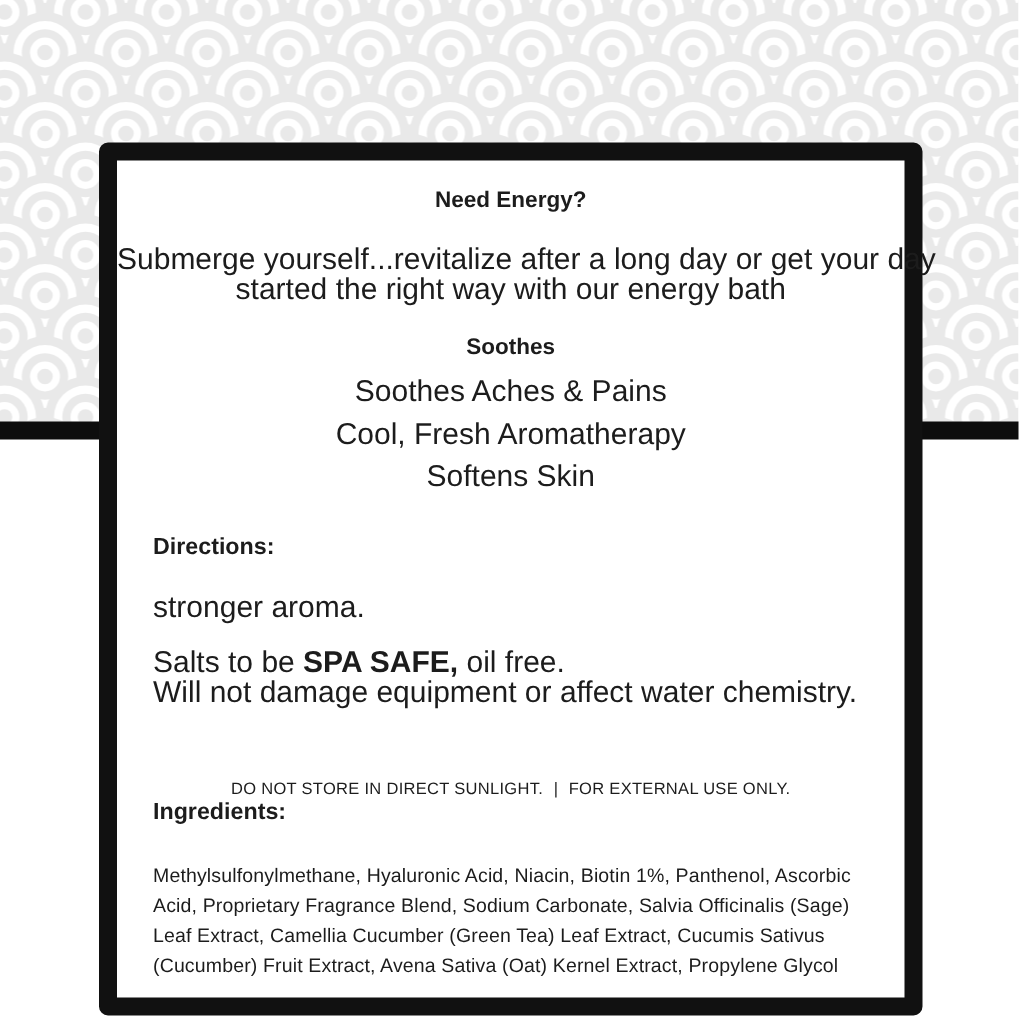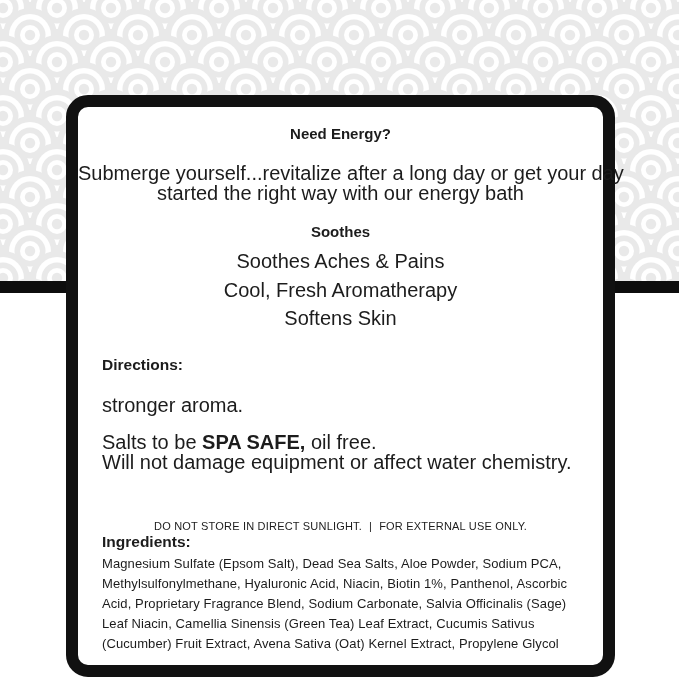--- a/index.html
+++ b/index.html
@@ -24,21 +24,21 @@
   .sg-g{fill:var(--pattern-color);}
   .sg-w{fill:#ffffff;}
   .stripe{
     position:absolute;top:281px;left:0;width:679px;height:12px;
     background:var(--stripe-color);
   }
   .card{
     position:absolute;left:66px;top:95px;width:549px;height:582px;
     background:#ffffff;
     border:12px solid var(--card-border);
-    border-radius:22px;
+    border-radius:6px;
   }
   .line{
     position:absolute;left:0;right:0;
     line-height:20px;font-size:20px;text-align:center;
     white-space:nowrap;
   }
   .left{left:24px;right:auto;text-align:left;}
   .bold{font-weight:bold;}
   .h15{font-size:15px;font-weight:bold;}
   .h155{font-size:15.5px;font-weight:bold;}
@@ -88,19 +88,18 @@
 
   <div class="line left h155" style="top:248px">Directions:</div>
   <div class="line left" style="top:288px">stronger aroma.</div>
 
   <div class="line left" style="top:325px"><span>Salts to be </span><span class="bold">SPA SAFE,</span><span> oil free.</span></div>
   <div class="line left" style="top:345px">Will not damage equipment or affect water chemistry.</div>
 
   <div class="line warn" style="top:385px"><span>DO NOT STORE IN DIRECT SUNLIGHT.</span><span class="sep">|</span><span>FOR EXTERNAL USE ONLY.</span></div>
 
   <div class="line left h155" style="top:425px">Ingredients:</div>
-  <div class="line left ing" style="top:447px">Magnesium Sulfate (Epsom Salt), Dead Sea Salts, Aloe Powder, Sodium PCA,</div>
   <div class="line left ing" style="top:467px">Methylsulfonylmethane, Hyaluronic Acid, Niacin, Biotin 1%, Panthenol, Ascorbic</div>
   <div class="line left ing" style="top:487px">Acid, Proprietary Fragrance Blend, Sodium Carbonate, Salvia Officinalis (Sage)</div>
-  <div class="line left ing" style="top:507px">Leaf Niacin, Camellia Sinensis (Green Tea) Leaf Extract, Cucumis Sativus</div>
+  <div class="line left ing" style="top:507px">Leaf Extract, Camellia Cucumber (Green Tea) Leaf Extract, Cucumis Sativus</div>
   <div class="line left ing" style="top:527px">(Cucumber) Fruit Extract, Avena Sativa (Oat) Kernel Extract, Propylene Glycol</div>
 
 </div>
 
 </body></html>

